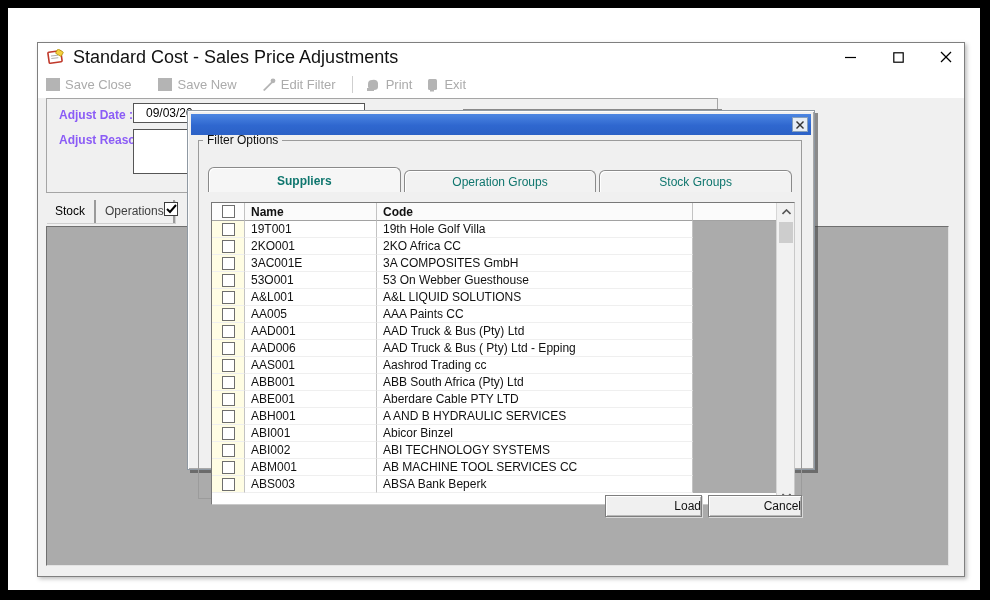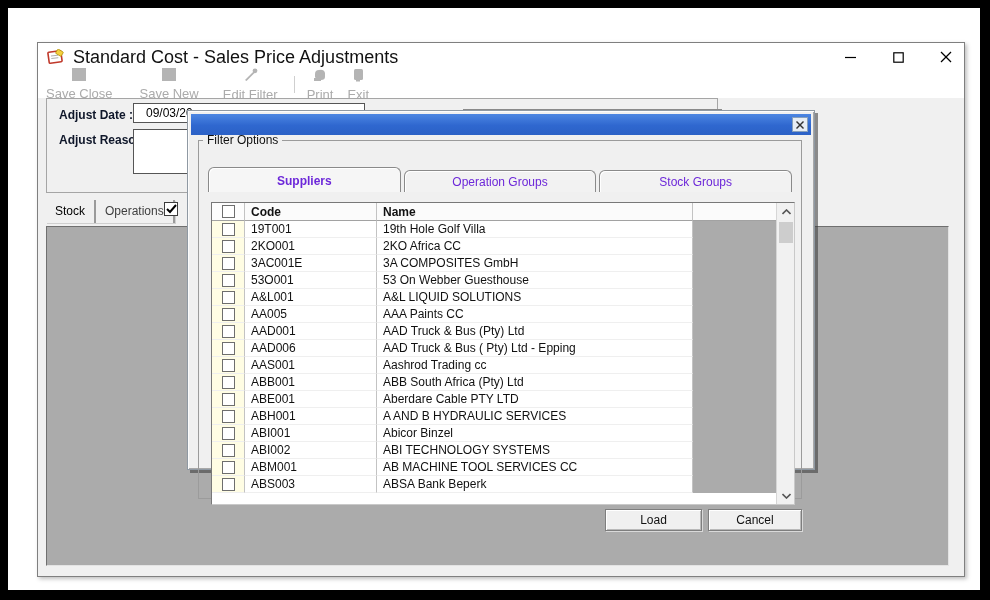--- a/index.html
+++ b/index.html
@@ -12,27 +12,27 @@
             background:#f0f0f0; border:1px solid #7f7f7f; box-shadow:2px 2px 4px rgba(0,0,0,.25); }
   .titlebar { position:absolute; left:0; top:0; width:100%; height:28px; background:#fff;
               display:flex; align-items:center; }
   .app-icon { width:17px; height:16px; margin-left:9px; flex:0 0 auto; }
   .title-text { margin-left:9px; font-size:18px; color:#111; }
   .win-btn { position:absolute; top:0; width:32px; height:28px; display:flex; align-items:center; justify-content:center; }
   .wb-min { left:796px; } .wb-max { left:844px; } .wb-close { left:892px; }
 
   .toolbar { position:absolute; left:0; top:28px; width:100%; height:27px; background:#fff;
              display:flex; align-items:center; color:#ababab; font-size:13px; }
-  .tb-item { display:flex; align-items:center; gap:5px; margin-left:8px;flex-direction:column; }
+  .tb-item { display:flex; align-items:center; gap:5px; margin-left:8px; }
   .tb-sq { width:14px; height:13px; background:#b4b4b4; }
   .tb-sep { width:1px; height:17px; background:#cfcfcf; margin-left:16px; }
 
   .groupbox { position:absolute; left:8px; top:55px; width:672px; height:95px;
               border:1px solid #a5a5a5; }
-  .fld-label { position:absolute; font-size:12px; font-weight:700; color:#0f172a; }
+  .fld-label { position:absolute; font-size:12px; font-weight:700; color:#8b5cf6; }
   .lbl-date { left:12px; top:9px; } .lbl-reason { left:12px; top:34px; }
   .date-input { position:absolute; left:86px; top:4px; width:232px; height:20px;
                 border:1px solid #555; background:#fff; font-size:12px; padding:2px 12px;
                 font-family:"Liberation Sans",sans-serif; }
   .sliver-box { position:absolute; left:416px; top:10px; width:259px; height:38px;
                 border:1px solid #8a8a8a; background:#fff; }
   .reason-input { position:absolute; left:86px; top:30px; width:220px; height:45px;
                   border:1px solid #555; background:#fff; resize:none;
                   font-family:"Liberation Sans",sans-serif; font-size:12px; }
 
@@ -55,21 +55,21 @@
   .dlg-close { position:absolute; right:3px; top:3px; width:16px; height:15px;
                background:#e7edf4; border:1px solid #87a0bc;
                display:flex; align-items:center; justify-content:center; }
 
   fieldset.filter-group { position:absolute; left:10px; top:22px; width:604px; height:366px;
               border:1px solid #9b9b9b; }
   fieldset.filter-group legend { font-size:12px; color:#111; margin-left:4px; padding:0 4px; }
 
   .dlg-tabs { position:absolute; left:9px; top:20px; right:9px; height:25px; display:flex; gap:3px; }
   .dtab { flex:1; border:1px solid #8a8a8a; border-bottom:none; border-radius:6px 6px 0 0;
-          background:#f2f2f2; font-size:12px; color:#6d28d9; display:flex; align-items:flex-start;
+          background:#f2f2f2; font-size:12px; color:#0f766e; display:flex; align-items:flex-start;
           justify-content:center; padding-top:4px; margin-top:3px;
           box-shadow: inset 1px 1px 0 #fff; }
   .dtab.active { font-weight:700; margin-top:0; background:#f6f6f6; padding-top:6px; }
 
   .grid-table { position:absolute; left:12px; top:55px; width:584px; height:303px;
                 background:#fff; border:1px solid; border-color:#787878 #c9c9c9 #c9c9c9 #787878;
                 overflow:hidden; }
   .tbl-inner { position:absolute; left:0; top:0; right:18px; bottom:0; }
   .trow { display:grid; grid-template-columns:33px 132px 316px 1fr; height:17px; }
   .trow-header { height:18px; }
@@ -80,24 +80,24 @@
   .trow-header .cell-cb { background:#fdfdfd; }
   .cell-fill { background:#ababab; border:none; }
   .row-cb { width:13px; height:13px; background:#fff; border:1px solid #6e6e6e; }
 
   .vscroll { position:absolute; right:0; top:0; bottom:0; width:18px; background:#f1f1f1;
              border-left:1px solid #d6d6d6; }
   .sb-btn { position:absolute; left:0; width:18px; height:17px; display:flex; align-items:center; justify-content:center; }
   .sb-up { top:0; } .sb-down { bottom:0; }
   .sb-thumb { position:absolute; left:2px; top:19px; width:14px; height:21px; background:#cdcdcd; }
 
-  .dlg-btn { position:absolute; top:398px; height:22px; background:#f0f0f0;
+  .dlg-btn { position:absolute; top:384px; height:22px; background:#f0f0f0;
              border:1px solid #7e7e7e; font-size:12px; color:#111;
              box-shadow: inset 1px 1px 0 #fff, inset -1px -1px 0 #b9b9b9, 1px 1px 0 #d9d9d9;
-             font-family:"Liberation Sans",sans-serif; }
+             font-family:"Liberation Sans",sans-serif;text-align:right; }
   .btn-load { left:417px; width:97px; }
   .btn-cancel { left:520px; width:94px; }
 </style>
 </head>
 <body>
 
 <div class="page">
 
   <div class="window">
 
@@ -199,22 +199,22 @@
         <div class="dtab">Operation Groups</div>
         <div class="dtab">Stock Groups</div>
       </div>
 
       <div class="grid-table">
         <div class="tbl-inner">
           <div class="trow trow-header">
             <div class="tcell cell-cb">
               <span class="row-cb"></span>
             </div>
+            <div class="tcell">Name</div>
             <div class="tcell">Code</div>
-            <div class="tcell">Name</div>
             <div class="tcell cell-fill"></div>
           </div>
           <div id="rows-host">
   <div class="trow">
     <div class="tcell cell-cb">
       <span class="row-cb"></span>
     </div>
     <div class="tcell cell-code">19T001</div>
     <div class="tcell cell-name">19th Hole Golf Villa</div>
     <div class="tcell cell-fill"></div>

